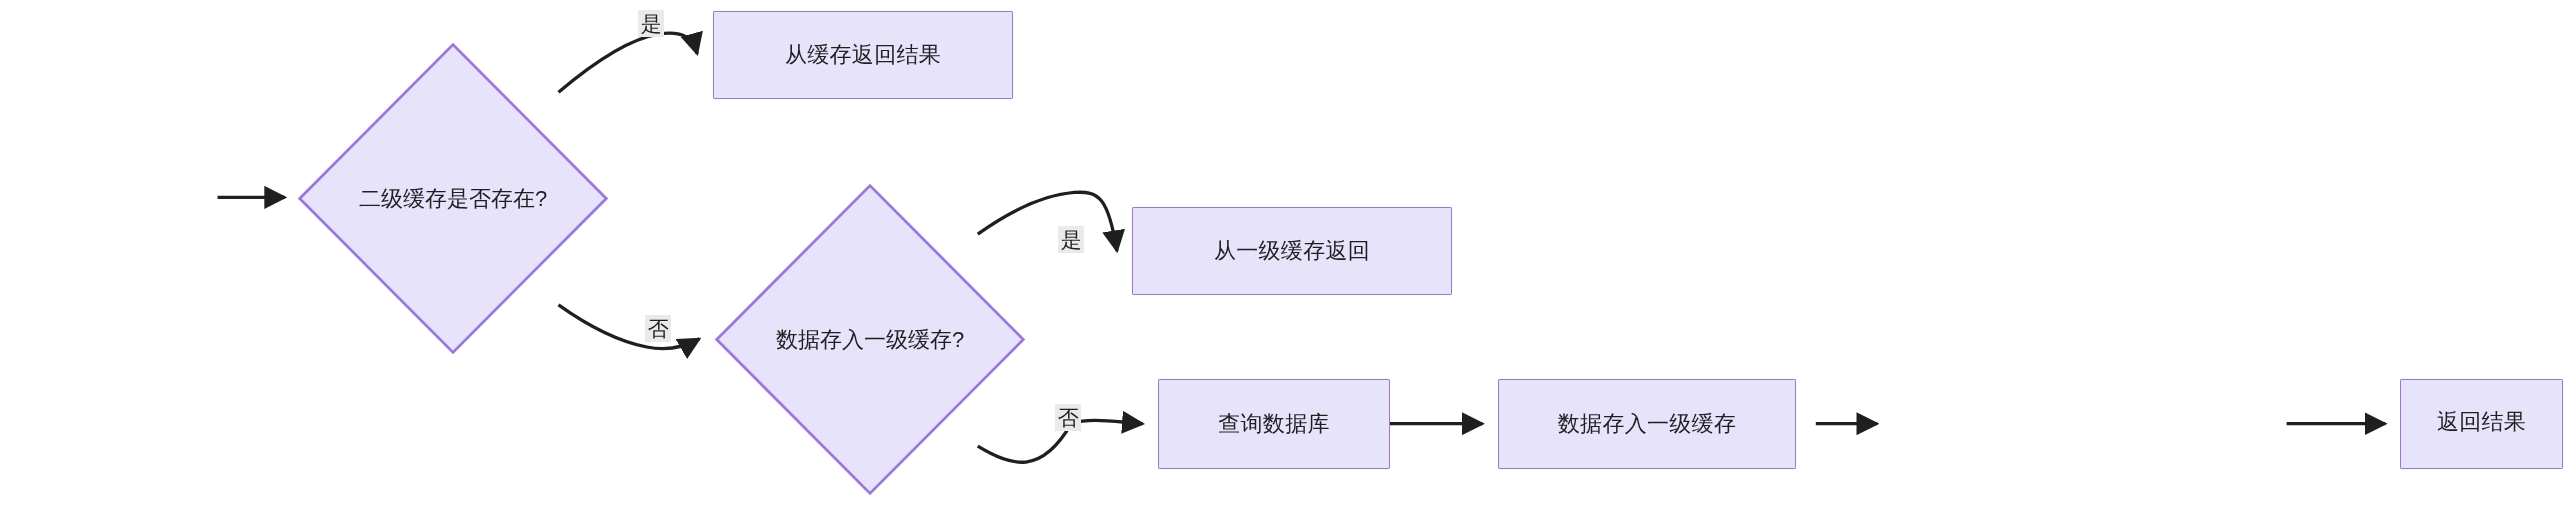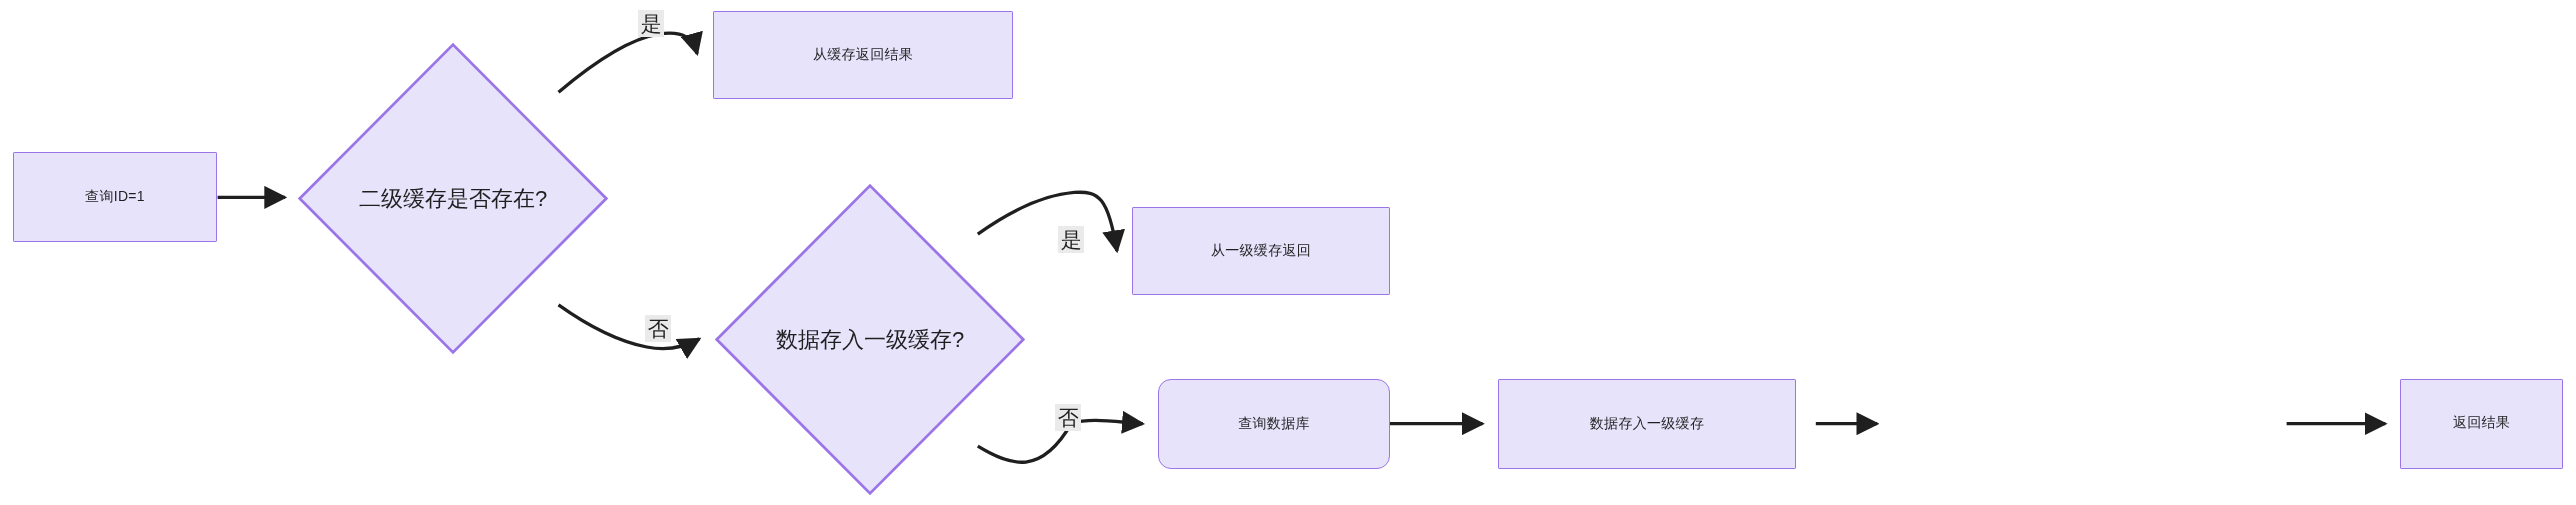--- a/index.html
+++ b/index.html
@@ -26,21 +26,21 @@
     pointer-events: none;
   }
   .node {
     position: absolute;
     box-sizing: border-box;
     display: flex;
     align-items: center;
     justify-content: center;
     text-align: center;
     color: #1f1f20;
-    font-size: 14px;
+    font-size: 22px;
     line-height: 1.25;
     letter-spacing: 0.3px;
     white-space: nowrap;
   }
   .rect {
     background: #e7e3fb;
     border: 1.6px solid #9b74e8;
     border-radius: 1.1px;
   }
   .diamond-wrap {
@@ -97,23 +97,20 @@
 
     <path d="M 1784 814 C 1845 851 1900 868 1955 772 C 1990 762 2030 769 2085 773" fill="none" stroke="#1f1f20" stroke-width="6" marker-end="url(#arrow)"></path>
 
     <path d="M 2536 773 L 2705 773" fill="none" stroke="#1f1f20" stroke-width="6" marker-end="url(#arrow)"></path>
 
     <path d="M 3313 773 L 3425 773" fill="none" stroke="#1f1f20" stroke-width="6" marker-end="url(#arrow)"></path>
 
     <path d="M 4172 773 L 4352 773" fill="none" stroke="#1f1f20" stroke-width="6" marker-end="url(#arrow)"></path>
   </svg>
 
-  <div class="node rect" style="left:13px; top:152px; width:204px; height:90px;">
-    <span>查询ID=1</span>
-  </div>
 
   <div class="diamond-wrap" style="left:298px; top:43px; width:310px; height:311px;">
     <svg width="310" height="311" viewBox="0 0 566 568">
       <polygon points="283,3 563,284 283,565 3,284" fill="#e7e3fb" stroke="#9b74e8" stroke-width="5"></polygon>
     </svg>
     <div class="diamond-label">二级缓存是否存在?</div>
   </div>
 
   <div class="edge-label" style="left:638px; top:10px;">是</div>
 
@@ -125,27 +122,27 @@
 
   <div class="diamond-wrap" style="left:715px; top:184px; width:310px; height:311px;">
     <svg width="310" height="311" viewBox="0 0 566 568">
       <polygon points="283,3 563,284 283,565 3,284" fill="#e7e3fb" stroke="#9b74e8" stroke-width="5"></polygon>
     </svg>
     <div class="diamond-label">数据存入一级缓存?</div>
   </div>
 
   <div class="edge-label" style="left:1058px; top:226px;">是</div>
 
-  <div class="node rect" style="left:1132px; top:207px; width:258px; height:88px;">
+  <div class="node rect" style="left:1132px; top:207px; width:320px; height:88px;">
     <span>从一级缓存返回</span>
   </div>
 
   <div class="edge-label" style="left:1055px; top:404px;">否</div>
 
-  <div class="node rect" style="left:1158px; top:379px; width:232px; height:90px;border-radius:13px;">
+  <div class="node rect" style="left:1158px; top:379px; width:232px; height:90px;">
     <span>查询数据库</span>
   </div>
 
   <div class="node rect" style="left:1498px; top:379px; width:298px; height:90px;">
     <span>数据存入一级缓存</span>
   </div>
 
 
   <div class="node rect" style="left:2400px; top:379px; width:163px; height:90px;font-family:Liberation Mono, monospace;">
     <span>返回结果</span>

